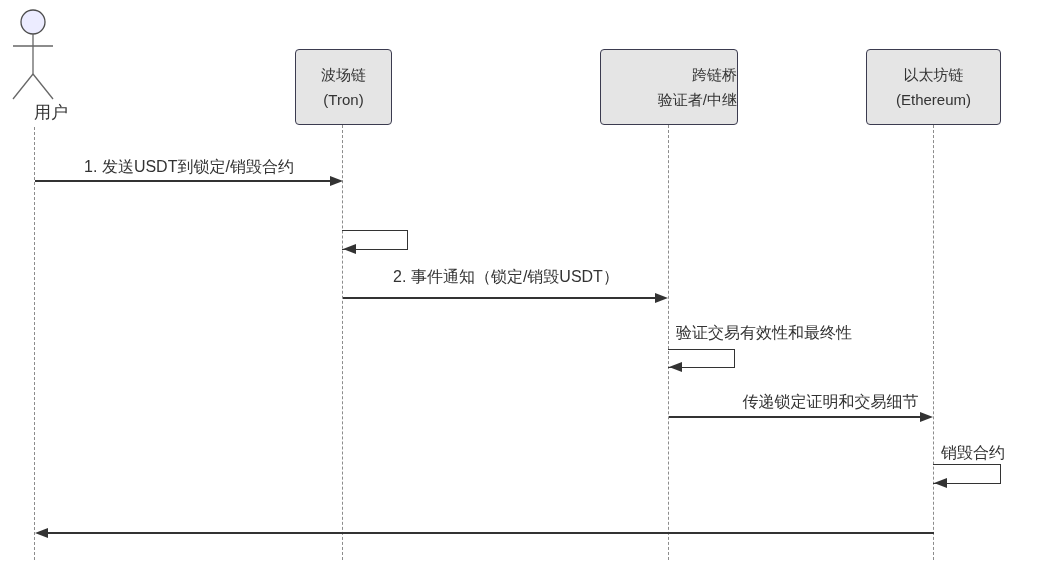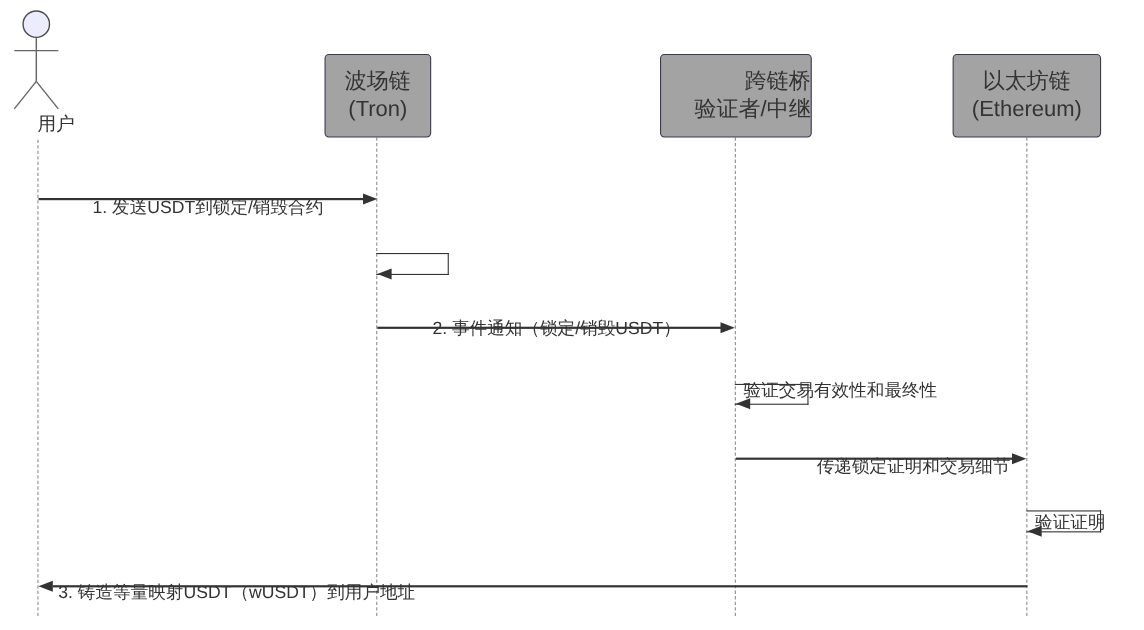--- a/index.html
+++ b/index.html
@@ -19,46 +19,45 @@
   .lifeline {
     position: absolute;
     width: 0;
     border-left: 1px dashed #8c8c8c;
   }
   .participant {
     position: absolute;
     top: 49px;
     height: 76px;
     box-sizing: border-box;
-    background: #a3a3a3;
+    background: #e5e5e5;
     border: 1.3px solid #3b3b4f;
     border-radius: 4px;
     display: flex;
     flex-direction: column;
     align-items: center;
     justify-content: center;
-    font-size: 20px;
+    font-size: 15px;
     line-height: 25px;
     white-space: nowrap;
   }
   .actor-label {
     position: absolute;
     left: 0px;
     top: 101px;
     width: 68px;
     text-align: right;
     font-size: 17px;
     white-space: nowrap;
   }
   .msg-label {
     position: absolute;
     font-size: 16px;
     white-space: nowrap;
     color: #333333;
-    margin-top: 22px;
   }
   .centered { text-align: center; }
   .msg-line {
     position: absolute;
     height: 2px;
     background: #333333;
   }
   .arrow-right {
     position: absolute;
     width: 0; height: 0;
@@ -125,21 +124,20 @@
   <div class="arrow-right" style="left:655px; top:293px;"></div>
 
   <div class="msg-label" style="left:676px; top:323px;">验证交易有效性和最终性</div>
   <div class="self-loop" style="left:668px; top:349px; width:67px; height:19px;"></div>
   <div class="arrow-left" style="left:669px; top:362px;"></div>
 
   <div class="msg-label centered" style="left:698px; top:392px; width:265px;">传递锁定证明和交易细节</div>
   <div class="msg-line" style="left:669px; top:416px; width:252px;"></div>
   <div class="arrow-right" style="left:920px; top:412px;"></div>
 
-  <div class="msg-label" style="left:941px; top:443px;">验证证明</div>
+  <div class="msg-label" style="left:941px; top:443px;">销毁合约</div>
   <div class="self-loop" style="left:933px; top:464px; width:68px; height:20px;"></div>
   <div class="arrow-left" style="left:934px; top:478px;"></div>
 
-  <div class="msg-label" style="left:53px; top:507px;">3. 铸造等量映射USDT（wUSDT）到用户地址</div>
   <div class="msg-line" style="left:48px; top:532px; width:886px;"></div>
   <div class="arrow-left" style="left:35px; top:528px;"></div>
 
 </div>
 
 </body></html>

